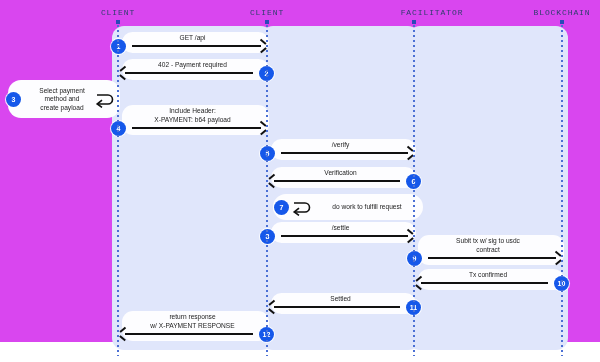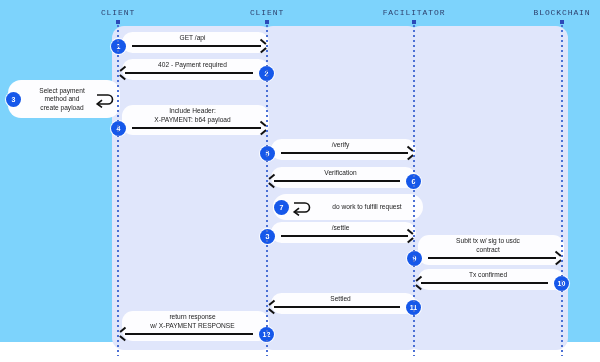--- a/index.html
+++ b/index.html
@@ -5,21 +5,21 @@
   * { box-sizing: border-box; margin: 0; padding: 0; }
   html, body {
     width: 600px; height: 362px;
     background: #ffffff;
     font-family: "Liberation Sans", sans-serif;
     overflow: hidden;
   }
   #diagram {
     position: relative;
     width: 600px; height: 342px;
-    background: #7dd3fc;
+    background: #d946ef;
   }
 
   
   .col-header {
     position: absolute;
     top: 8px;
     font-family: "Liberation Mono", monospace;
     font-size: 8px;
     letter-spacing: 0.9px;
     color: #2c3e6b;
@@ -146,21 +146,21 @@
     <div class="band" style="left: 261px; width: 159px; top: 26px; height: 324px;"></div>
     <div class="band" style="left: 408px; width: 160px; top: 26px; height: 324px;"></div>
     <div class="col-header" style="left: 118px;">CLIENT</div>
     <div class="lifeline" style="left: 117px;">
       <div class="head-dot"></div>
     </div>
     <div class="col-header" style="left: 267px;">CLIENT</div>
     <div class="lifeline" style="left: 266px;">
       <div class="head-dot"></div>
     </div>
-    <div class="col-header" style="left: 414px; text-align: center;">FACILITATOR</div>
+    <div class="col-header" style="left: 432px; text-align: center;">FACILITATOR</div>
     <div class="lifeline" style="left: 413px;">
       <div class="head-dot"></div>
     </div>
     <div class="col-header" style="left: 562px;">BLOCKCHAIN</div>
     <div class="lifeline" style="left: 561px;">
       <div class="head-dot"></div>
     </div>
     <div class="msg">
       <div class="pill" style="left: 122px; width: 147px; top: 31.6px; height: 21.4px;"></div>
       <div class="line" style="left: 132px; width: 129px; top: 45.2px;"></div>

